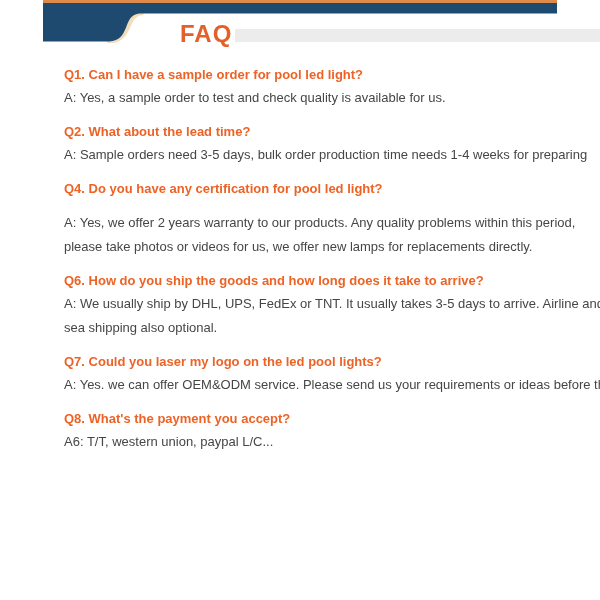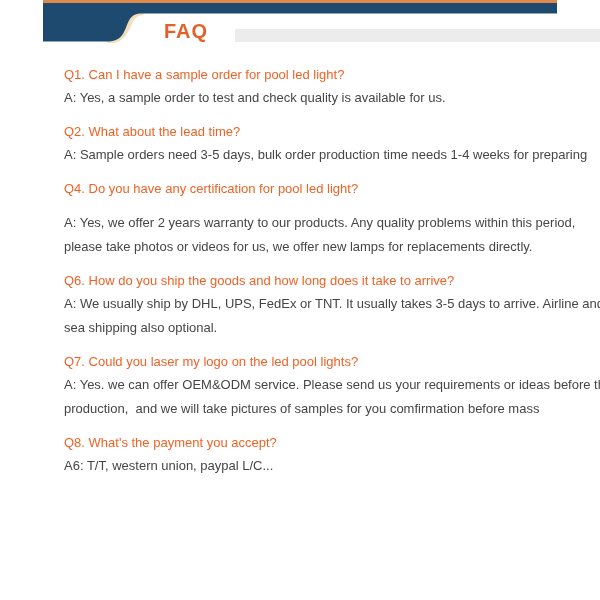--- a/index.html
+++ b/index.html
@@ -16,23 +16,23 @@
   .header {
     position: absolute;
     left: 43px;
     top: 0;
     width: 514px;
     height: 43px;
   }
   .header svg { display: block; }
   .faq-title {
     position: absolute;
-    left: 121px;
+    left: 137px;
     top: 20px;
-    font-size: 20px;
+    font-size: 24px;
     font-weight: bold;
     letter-spacing: 1px;
     color: var(--accent, #e4602b);
   }
   .gray-bar {
     position: absolute;
     left: 192px;
     top: 29px;
     width: 365px;
     height: 13px;
@@ -43,21 +43,21 @@
   .content {
     position: absolute;
     left: 64px;
     top: 64px;
     width: 505px;
   }
   .qa-block { margin-bottom: 11px; }
   .question {
     color: var(--qcolor, #ed6326);
     font-size: 13px;
-    font-weight: normal;
+    font-weight: bold;
     line-height: 22px;
     white-space: pre;
   }
   .answer-line {
     color: var(--acolor, #464646);
     font-size: 13px;
     line-height: 24px;
     white-space: pre;
   }
 </style>
@@ -103,21 +103,20 @@
 
     <div class="qa-block">
       <div class="question">Q6. How do you ship the goods and how long does it take to arrive?</div>
       <div class="answer-line">A: We usually ship by DHL, UPS, FedEx or TNT. It usually takes 3-5 days to arrive. Airline and</div>
       <div class="answer-line">sea shipping also optional.</div>
     </div>
 
     <div class="qa-block">
       <div class="question">Q7. Could you laser my logo on the led pool lights?</div>
       <div class="answer-line">A: Yes. we can offer OEM&amp;ODM service. Please send us your requirements or ideas before the</div>
-      <div class="answer-line">production,  and we will take pictures of samples for you comfirmation before mass</div>
     </div>
 
     <div class="qa-block">
       <div class="question">Q8. What's the payment you accept?</div>
       <div class="answer-line">A6: T/T, western union, paypal L/C...</div>
     </div>
 
   </div>
 </div>
 

